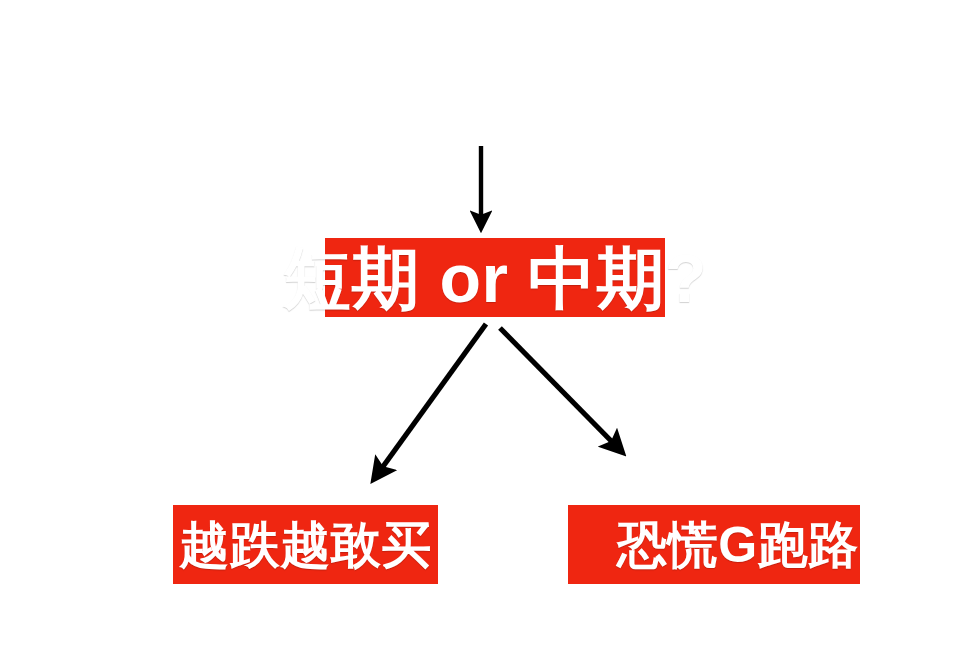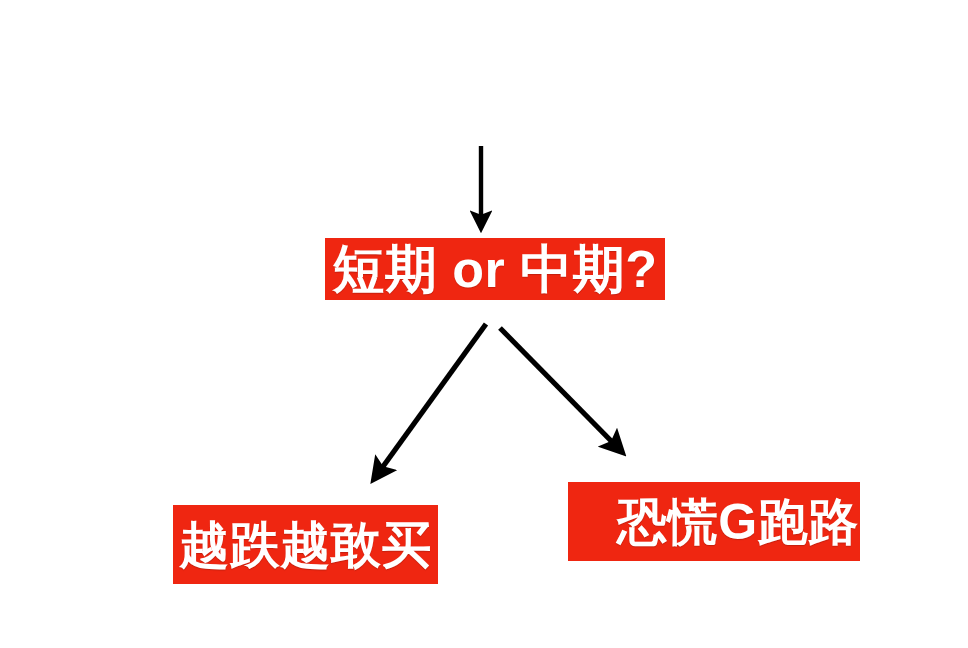--- a/index.html
+++ b/index.html
@@ -52,33 +52,33 @@
     left: 347px;
     top: 53px;
     width: 267px;
     height: 79px;
     font-size: 52px;
   }
   #node-question {
     left: 325px;
     top: 238px;
     width: 340px;
-    height: 62px;
-    font-size: 52px;
+    height: 79px;
+    font-size: 68px;
   }
   #node-buy-more {
     left: 173px;
     top: 505px;
     width: 265px;
     height: 79px;
     font-size: 50px;
   }
   #node-panic-flee {
     left: 568px;
-    top: 482px;
+    top: 505px;
     width: 292px;
     height: 79px;
     font-size: 50px;
     padding-left: 48px;
   }
 </style>
 </head>
 <body>
 
 <div id="canvas">

